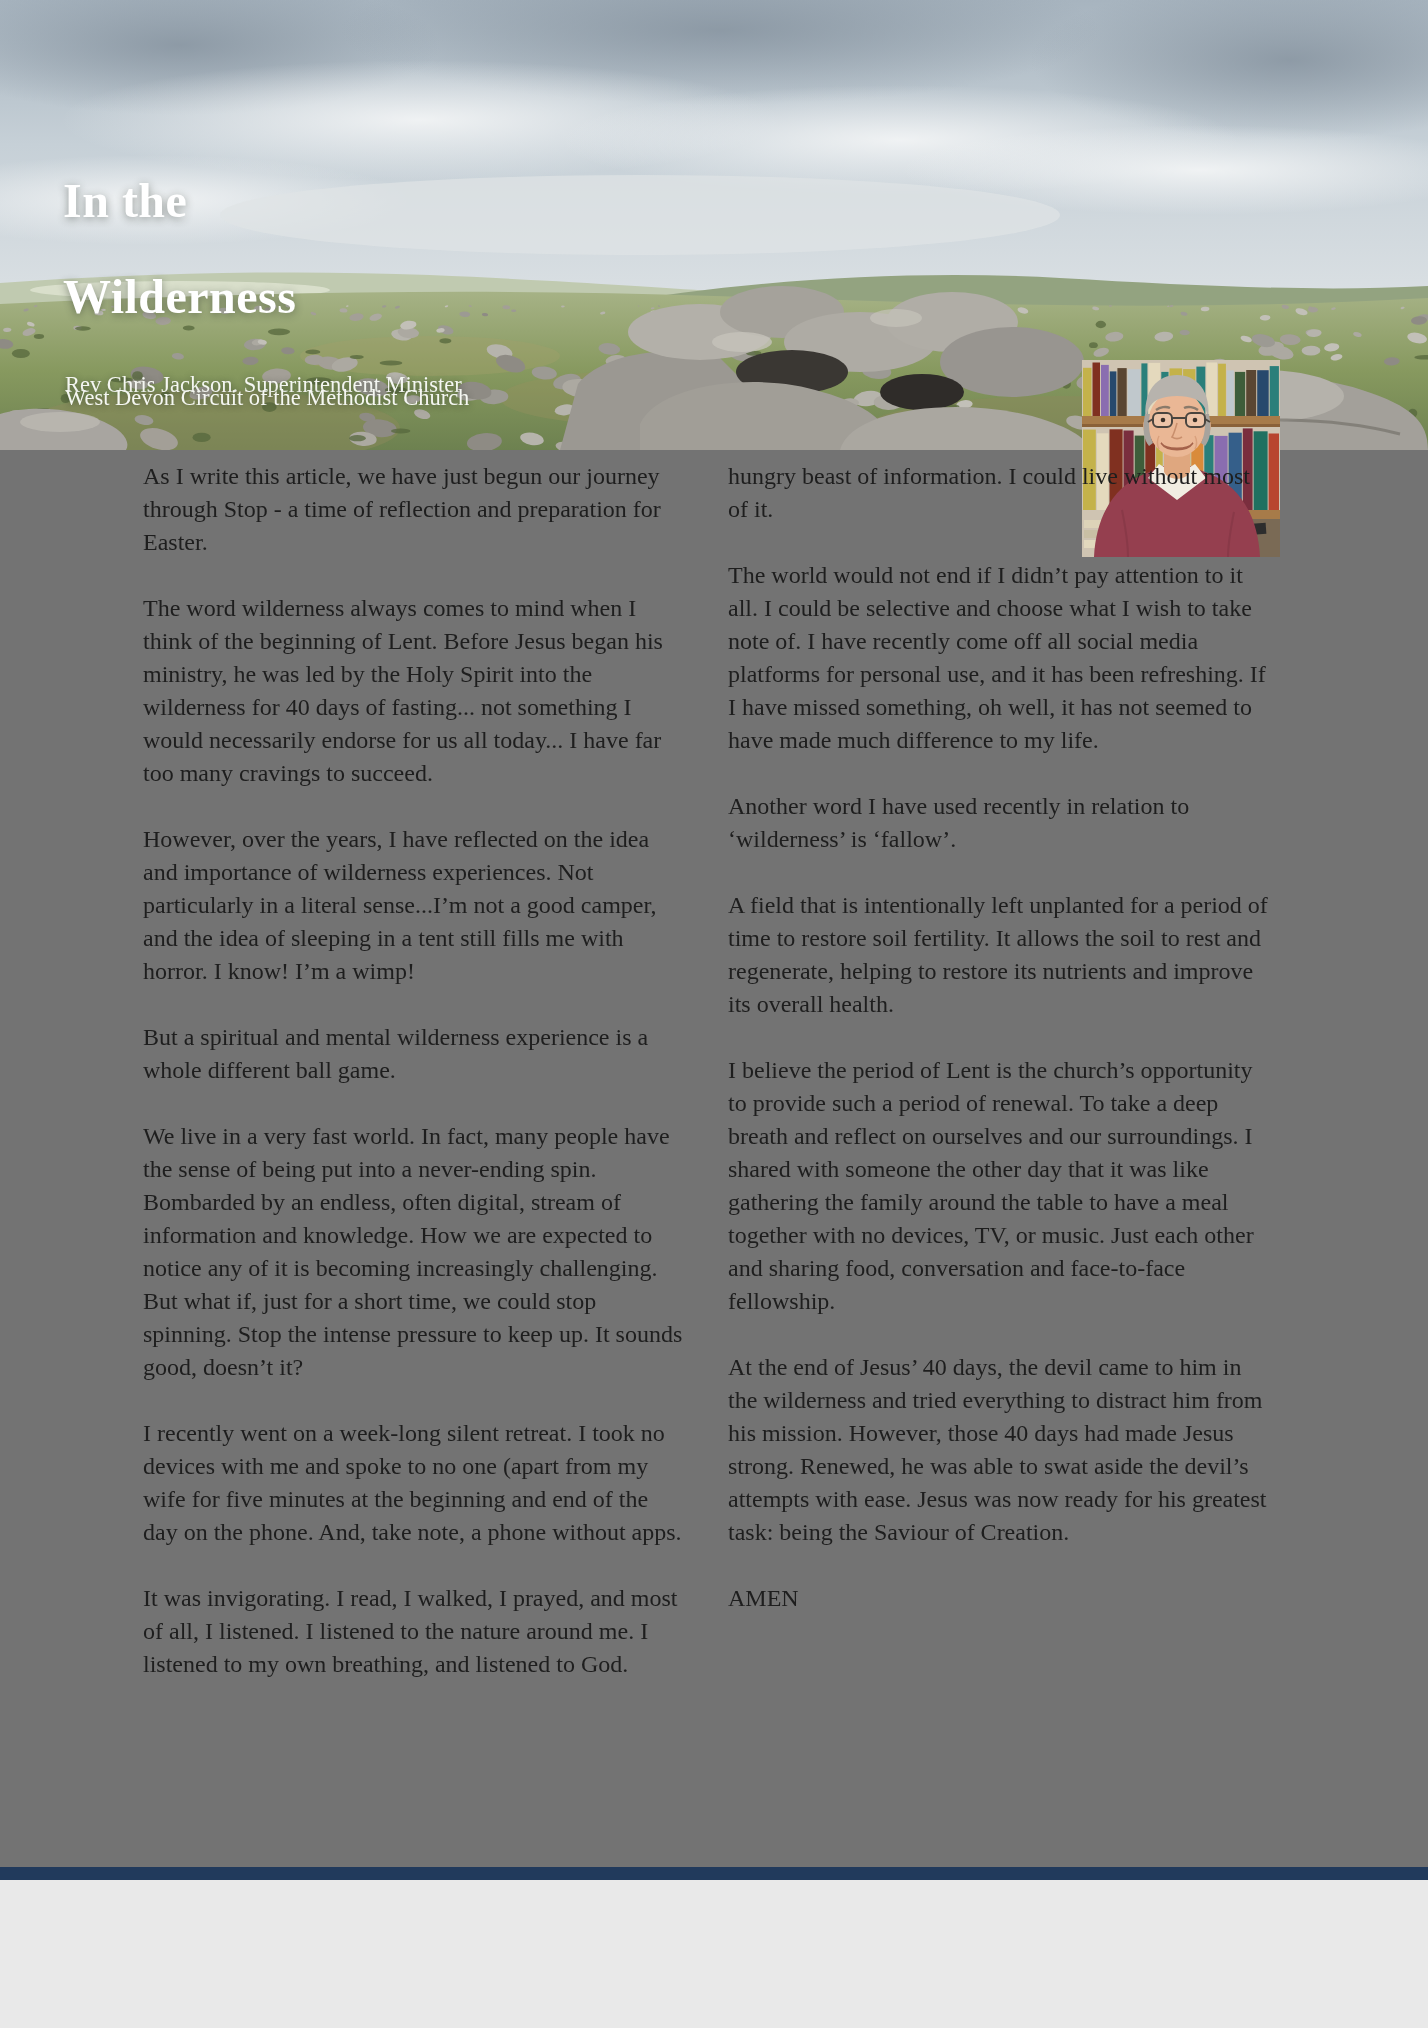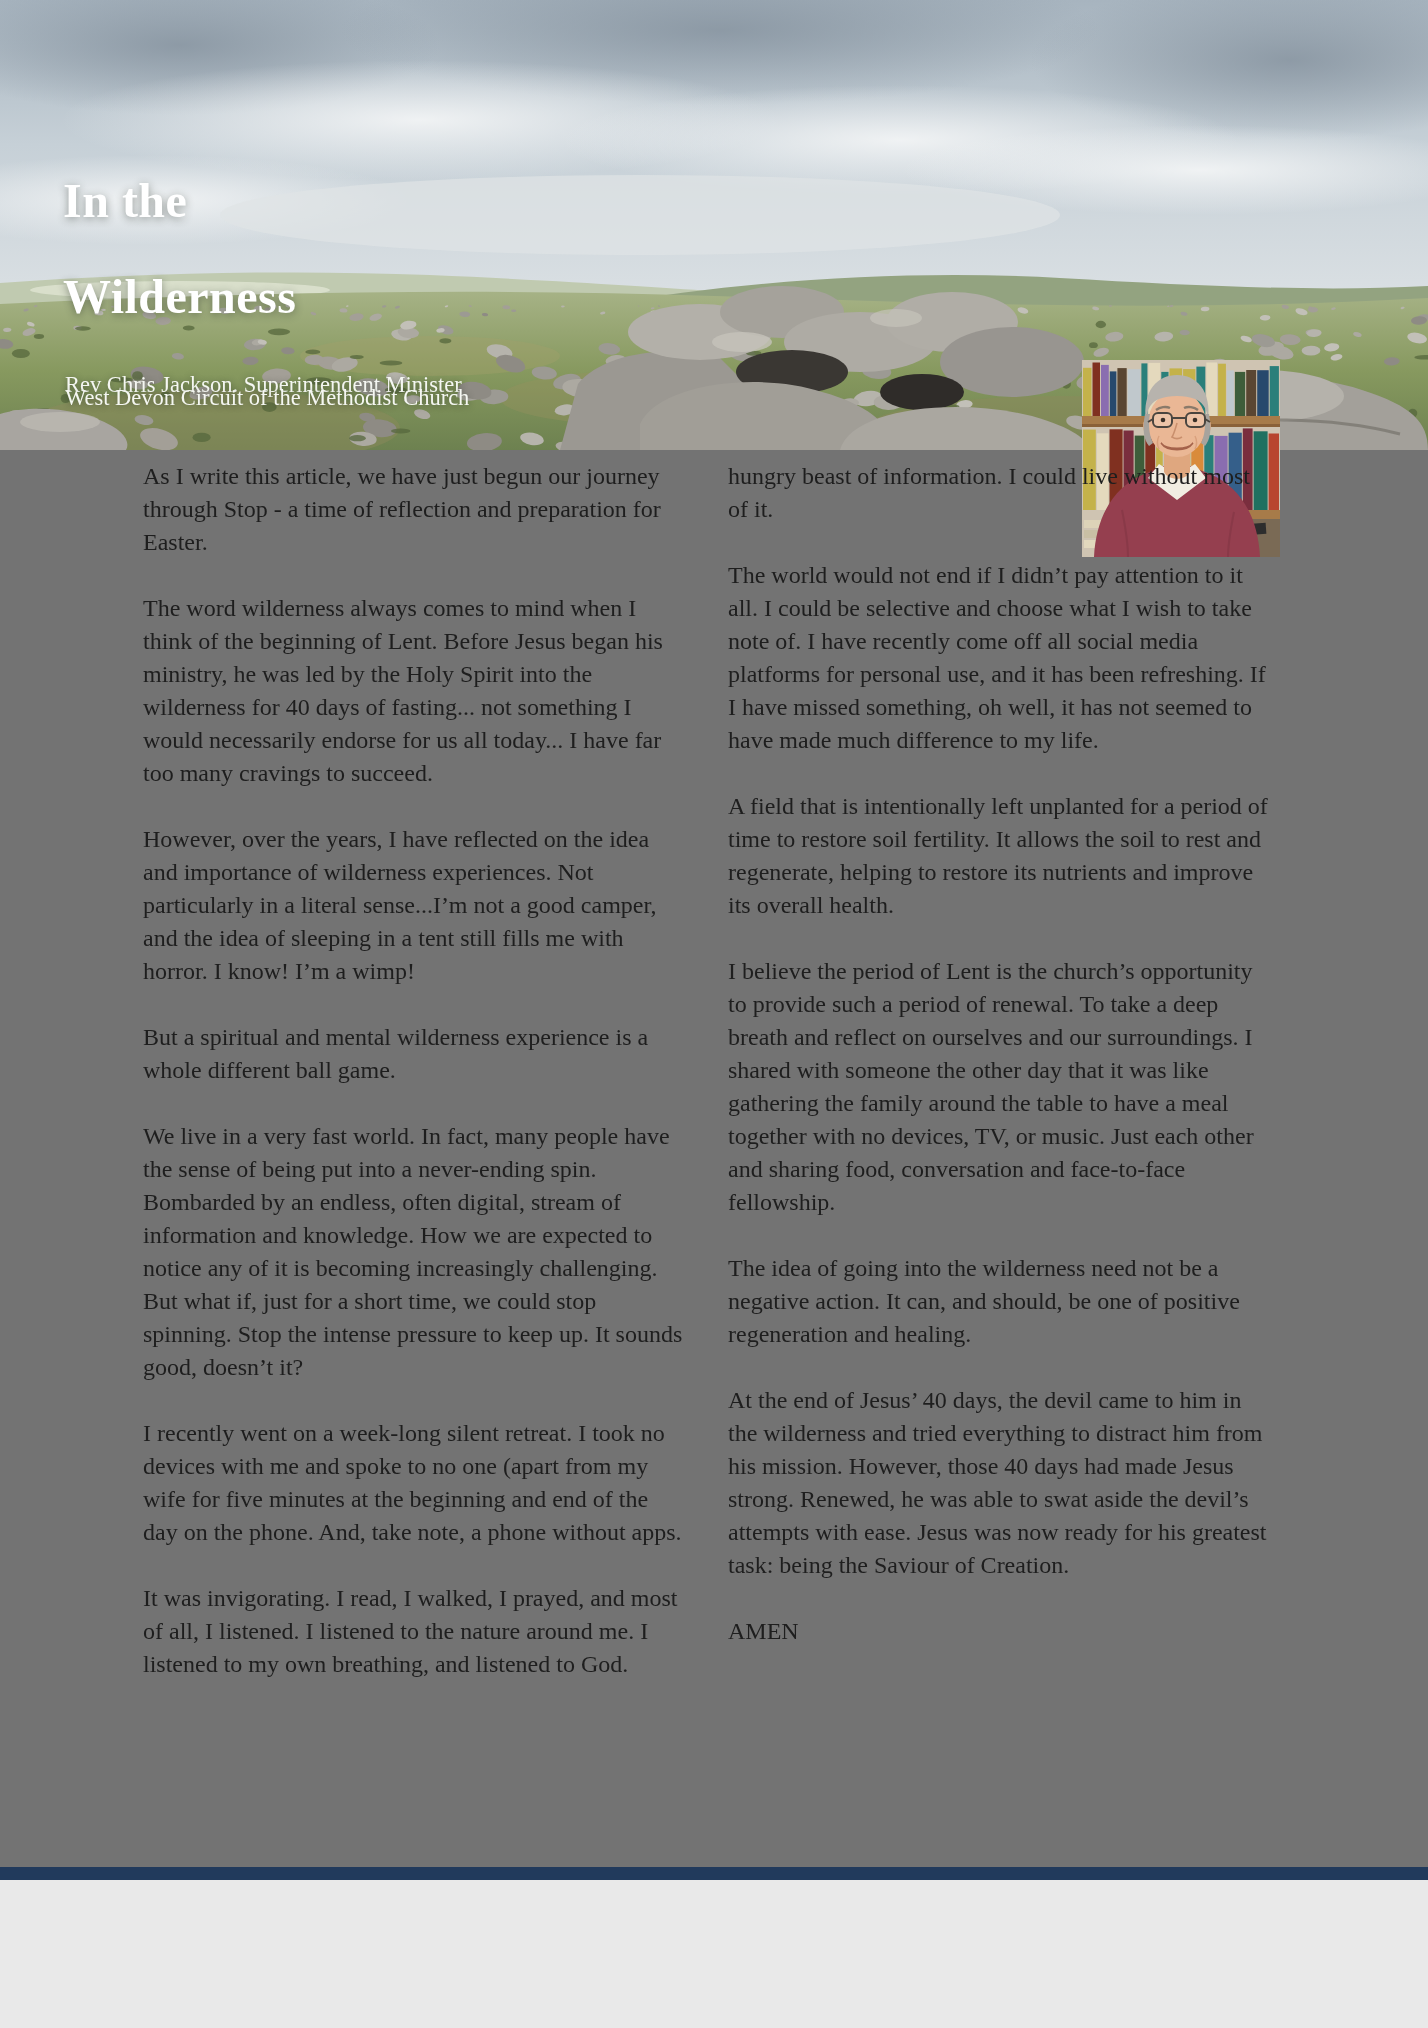--- a/index.html
+++ b/index.html
@@ -426,22 +426,22 @@
     <p>However, over the years, I have reflected on the idea and importance of wilderness experiences. Not particularly in a literal sense...I’m not a good camper, and the idea of sleeping in a tent still fills me with horror. I know! I’m a wimp!</p>
     <p>But a spiritual and mental wilderness experience is a whole different ball game.</p>
     <p>We live in a very fast world. In fact, many people have the sense of being put into a never-ending spin. Bombarded by an endless, often digital, stream of information and knowledge. How we are expected to notice any of it is becoming increasingly challenging. But what if, just for a short time, we could stop spinning. Stop the intense pressure to keep up. It sounds good, doesn’t it?</p>
     <p>I recently went on a week-long silent retreat. I took no devices with me and spoke to no one (apart from my wife for five minutes at the beginning and end of the day on the phone. And, take note, a phone without apps.</p>
     <p>It was invigorating. I read, I walked, I prayed, and most of all, I listened. I listened to the nature around me. I listened to my own breathing, and listened to God.</p>
   </div>
 
   <div class="col col-right">
     <p>hungry beast of information. I could live without most of it.</p>
     <p>The world would not end if I didn’t pay attention to it all. I could be selective and choose what I wish to take note of. I have recently come off all social media platforms for personal use, and it has been refreshing. If I have missed something, oh well, it has not seemed to have made much difference to my life.</p>
+    <p>Another word I have used recently in relation to ‘wilderness’ is ‘fallow’.</p>
     <p>A field that is intentionally left unplanted for a period of time to restore soil fertility. It allows the soil to rest and regenerate, helping to restore its nutrients and improve its overall health.</p>
     <p>I believe the period of Lent is the church’s opportunity to provide such a period of renewal. To take a deep breath and reflect on ourselves and our surroundings. I shared with someone the other day that it was like gathering the family around the table to have a meal together with no devices, TV, or music. Just each other and sharing food, conversation and face-to-face fellowship.</p>
-    <p>The idea of going into the wilderness need not be a negative action. It can, and should, be one of positive regeneration and healing.</p>
     <p>At the end of Jesus’ 40 days, the devil came to him in the wilderness and tried everything to distract him from his mission. However, those 40 days had made Jesus strong. Renewed, he was able to swat aside the devil’s attempts with ease. Jesus was now ready for his greatest task: being the Saviour of Creation.</p>
     <p>AMEN</p>
   </div>
 
   <div class="page-number">PAGE 4</div>
   <div class="footer-bar" style="background: rgb(33, 58, 92);"></div>
 </div>
 
 </body></html>

